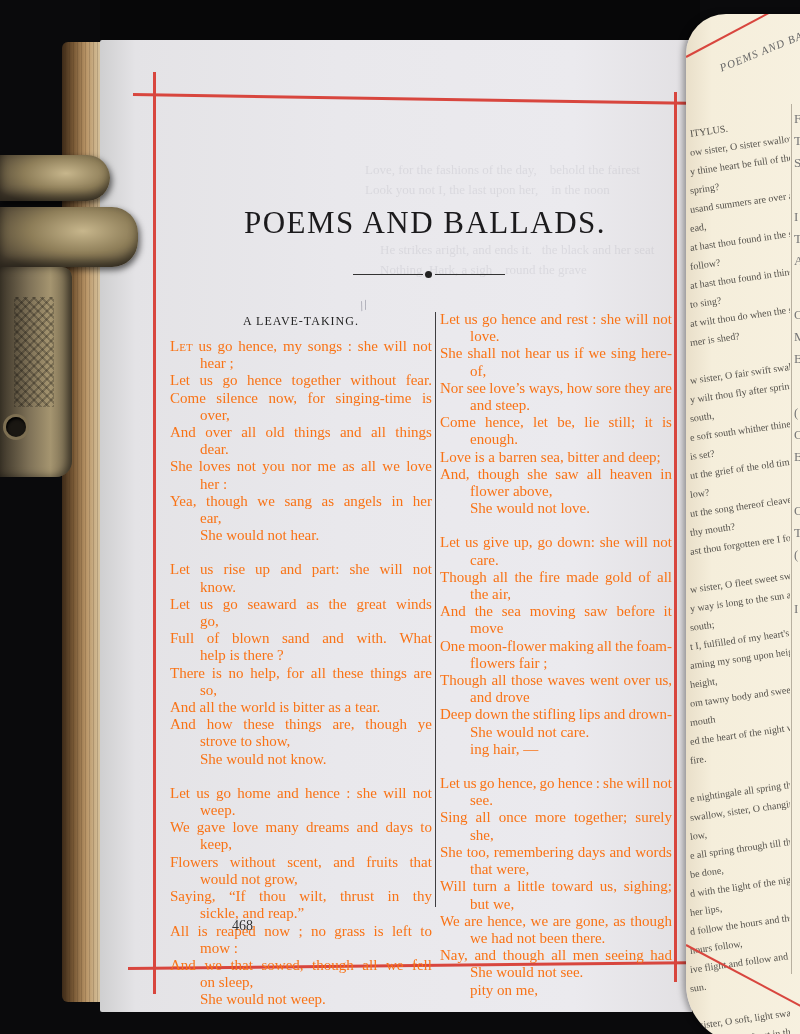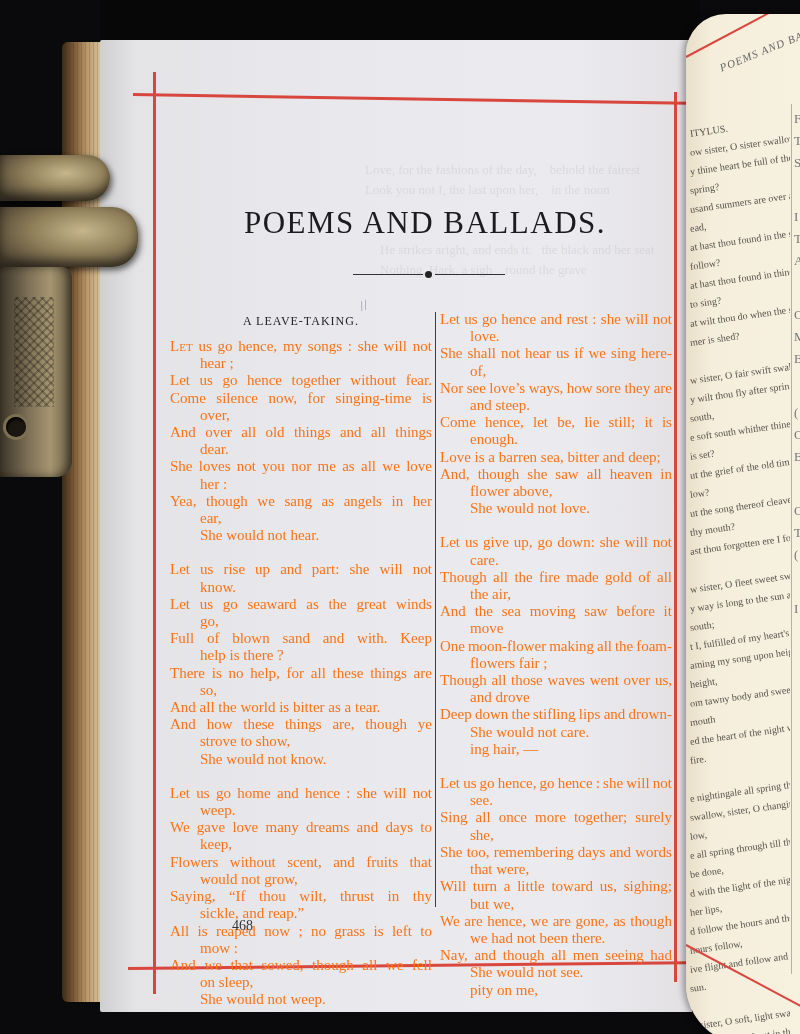--- a/index.html
+++ b/index.html
@@ -246,21 +246,21 @@
         <span>winds</span>
       </span>
       <span class="ln cont">go,</span>
       <span class="ln flex">
         <span>Full</span>
         <span>of</span>
         <span>blown</span>
         <span>sand</span>
         <span>and</span>
         <span>with.</span>
-        <span>Keep</span>
+        <span>What</span>
       </span>
       <span class="ln cont">help is there ?</span>
       <span class="ln flex">
         <span>There</span>
         <span>is</span>
         <span>no</span>
         <span>help,</span>
         <span>for</span>
         <span>all</span>
         <span>these</span>

